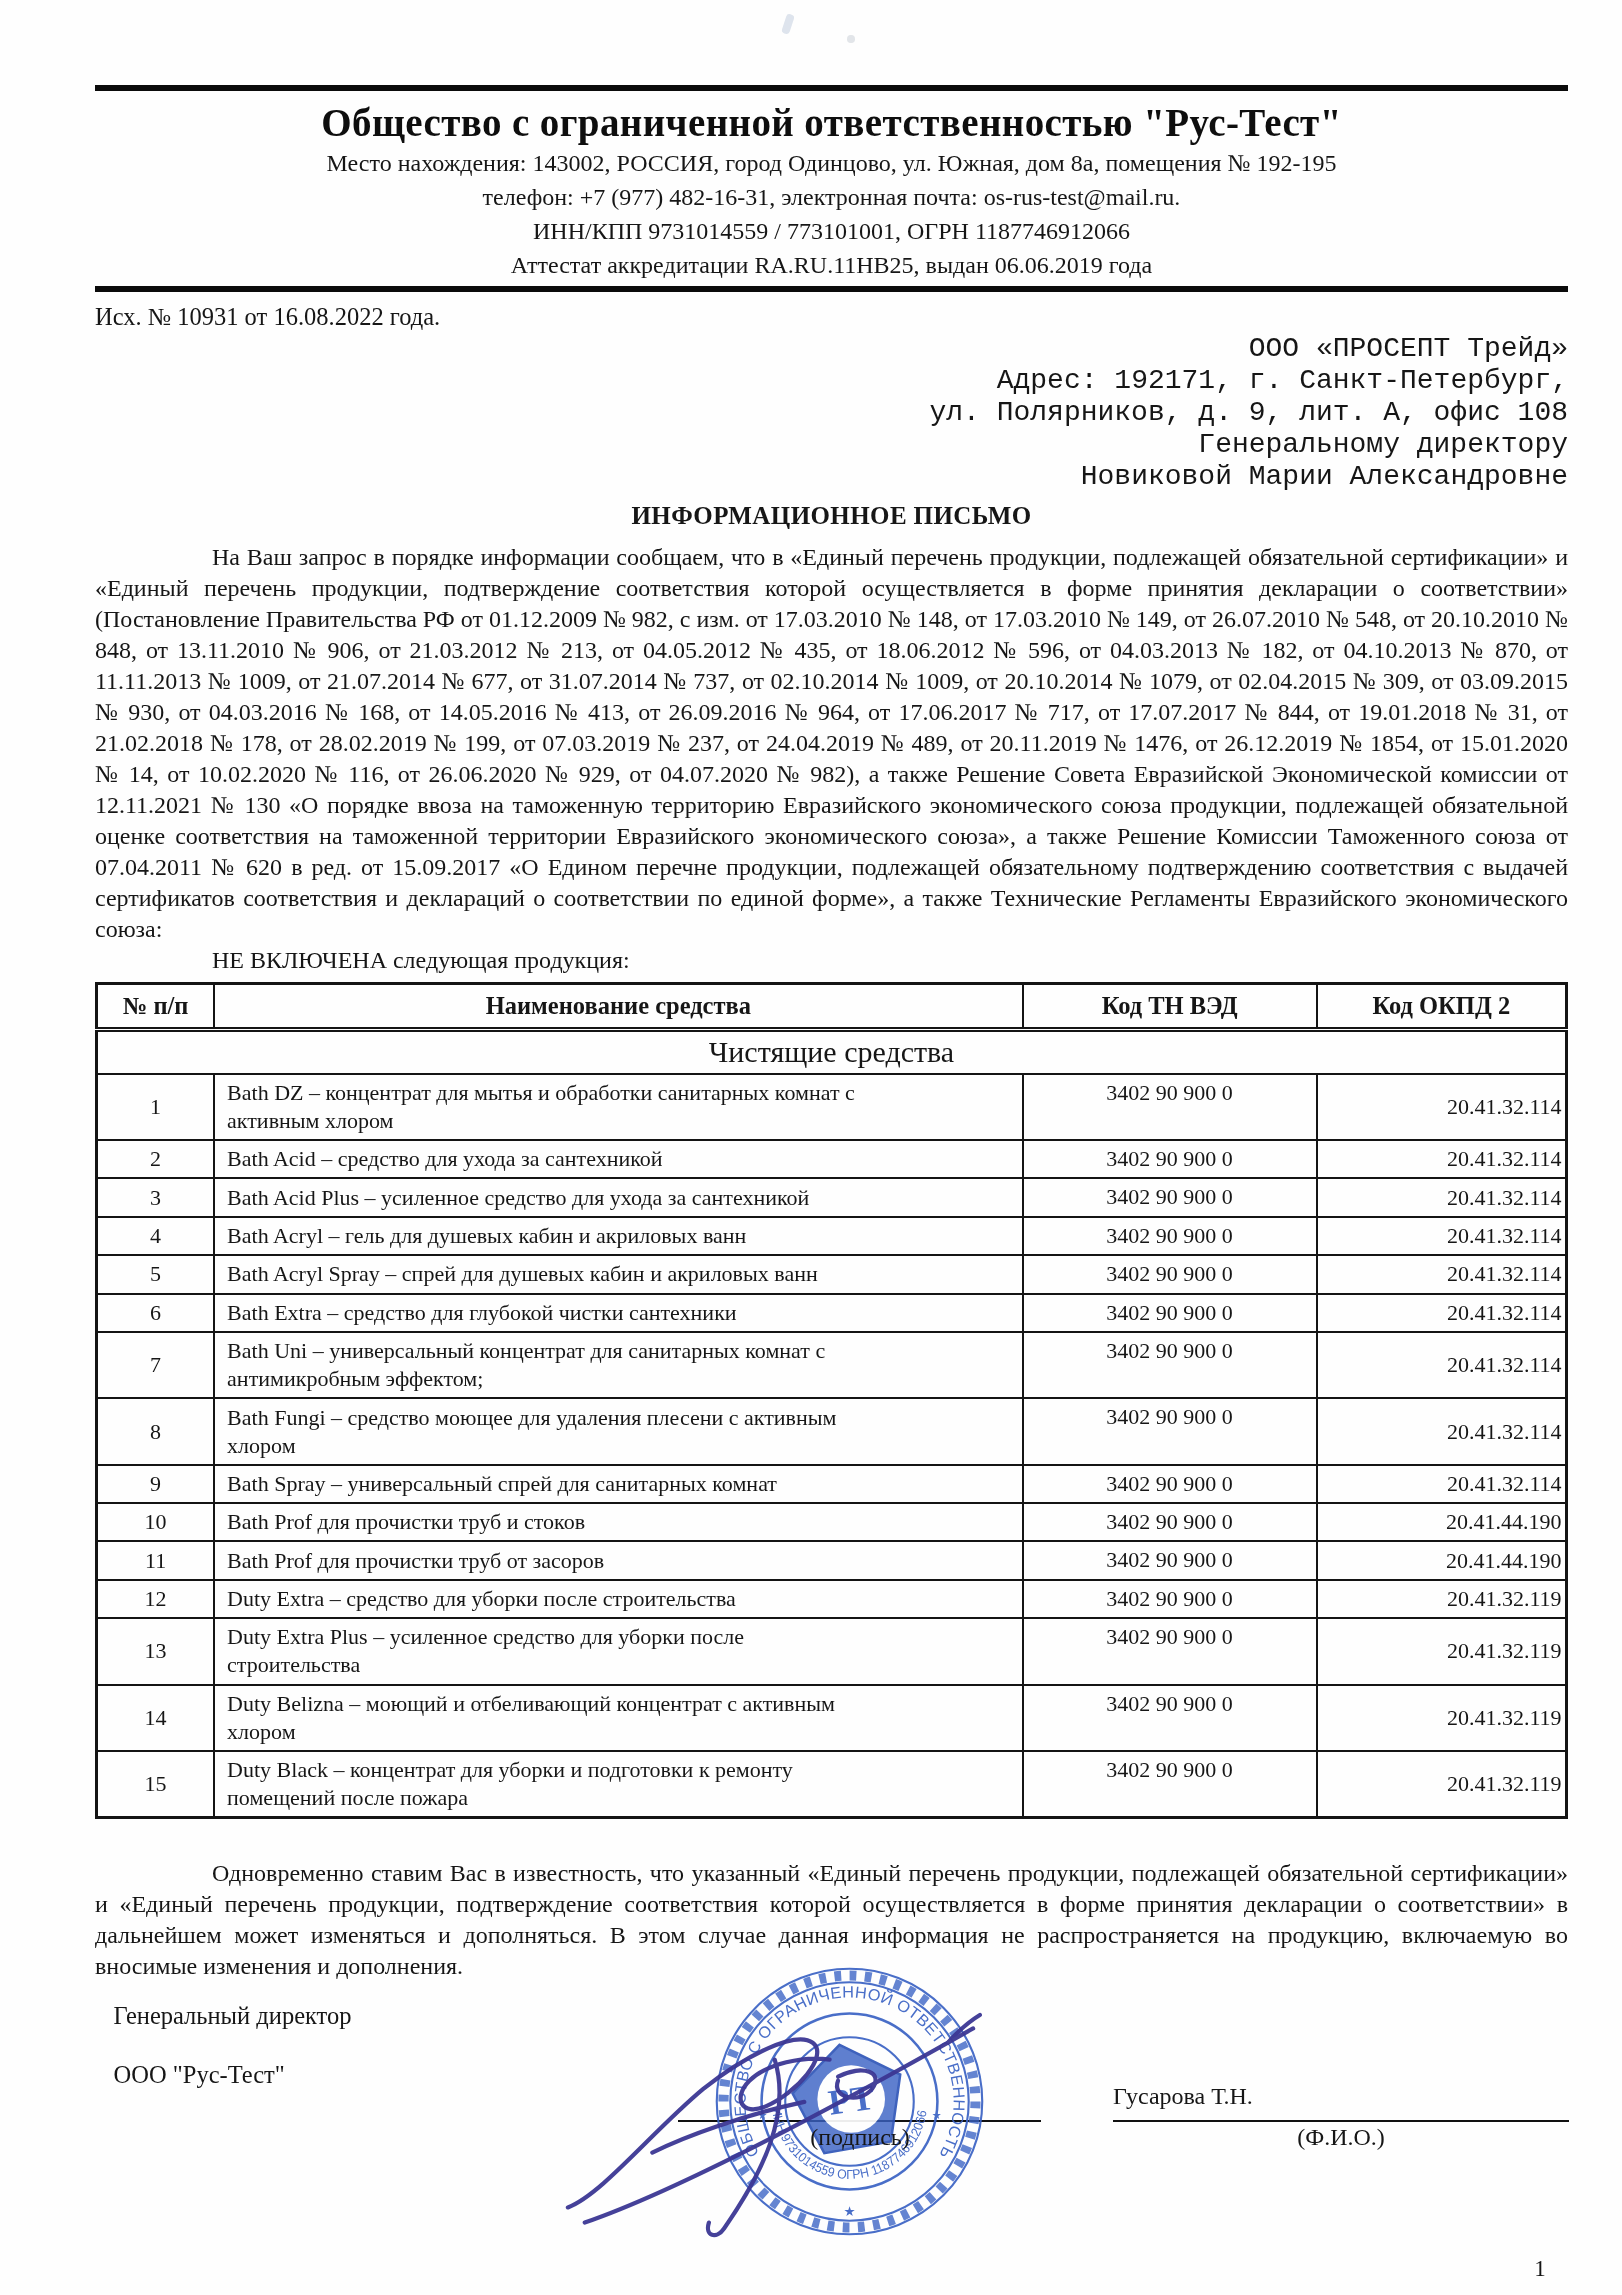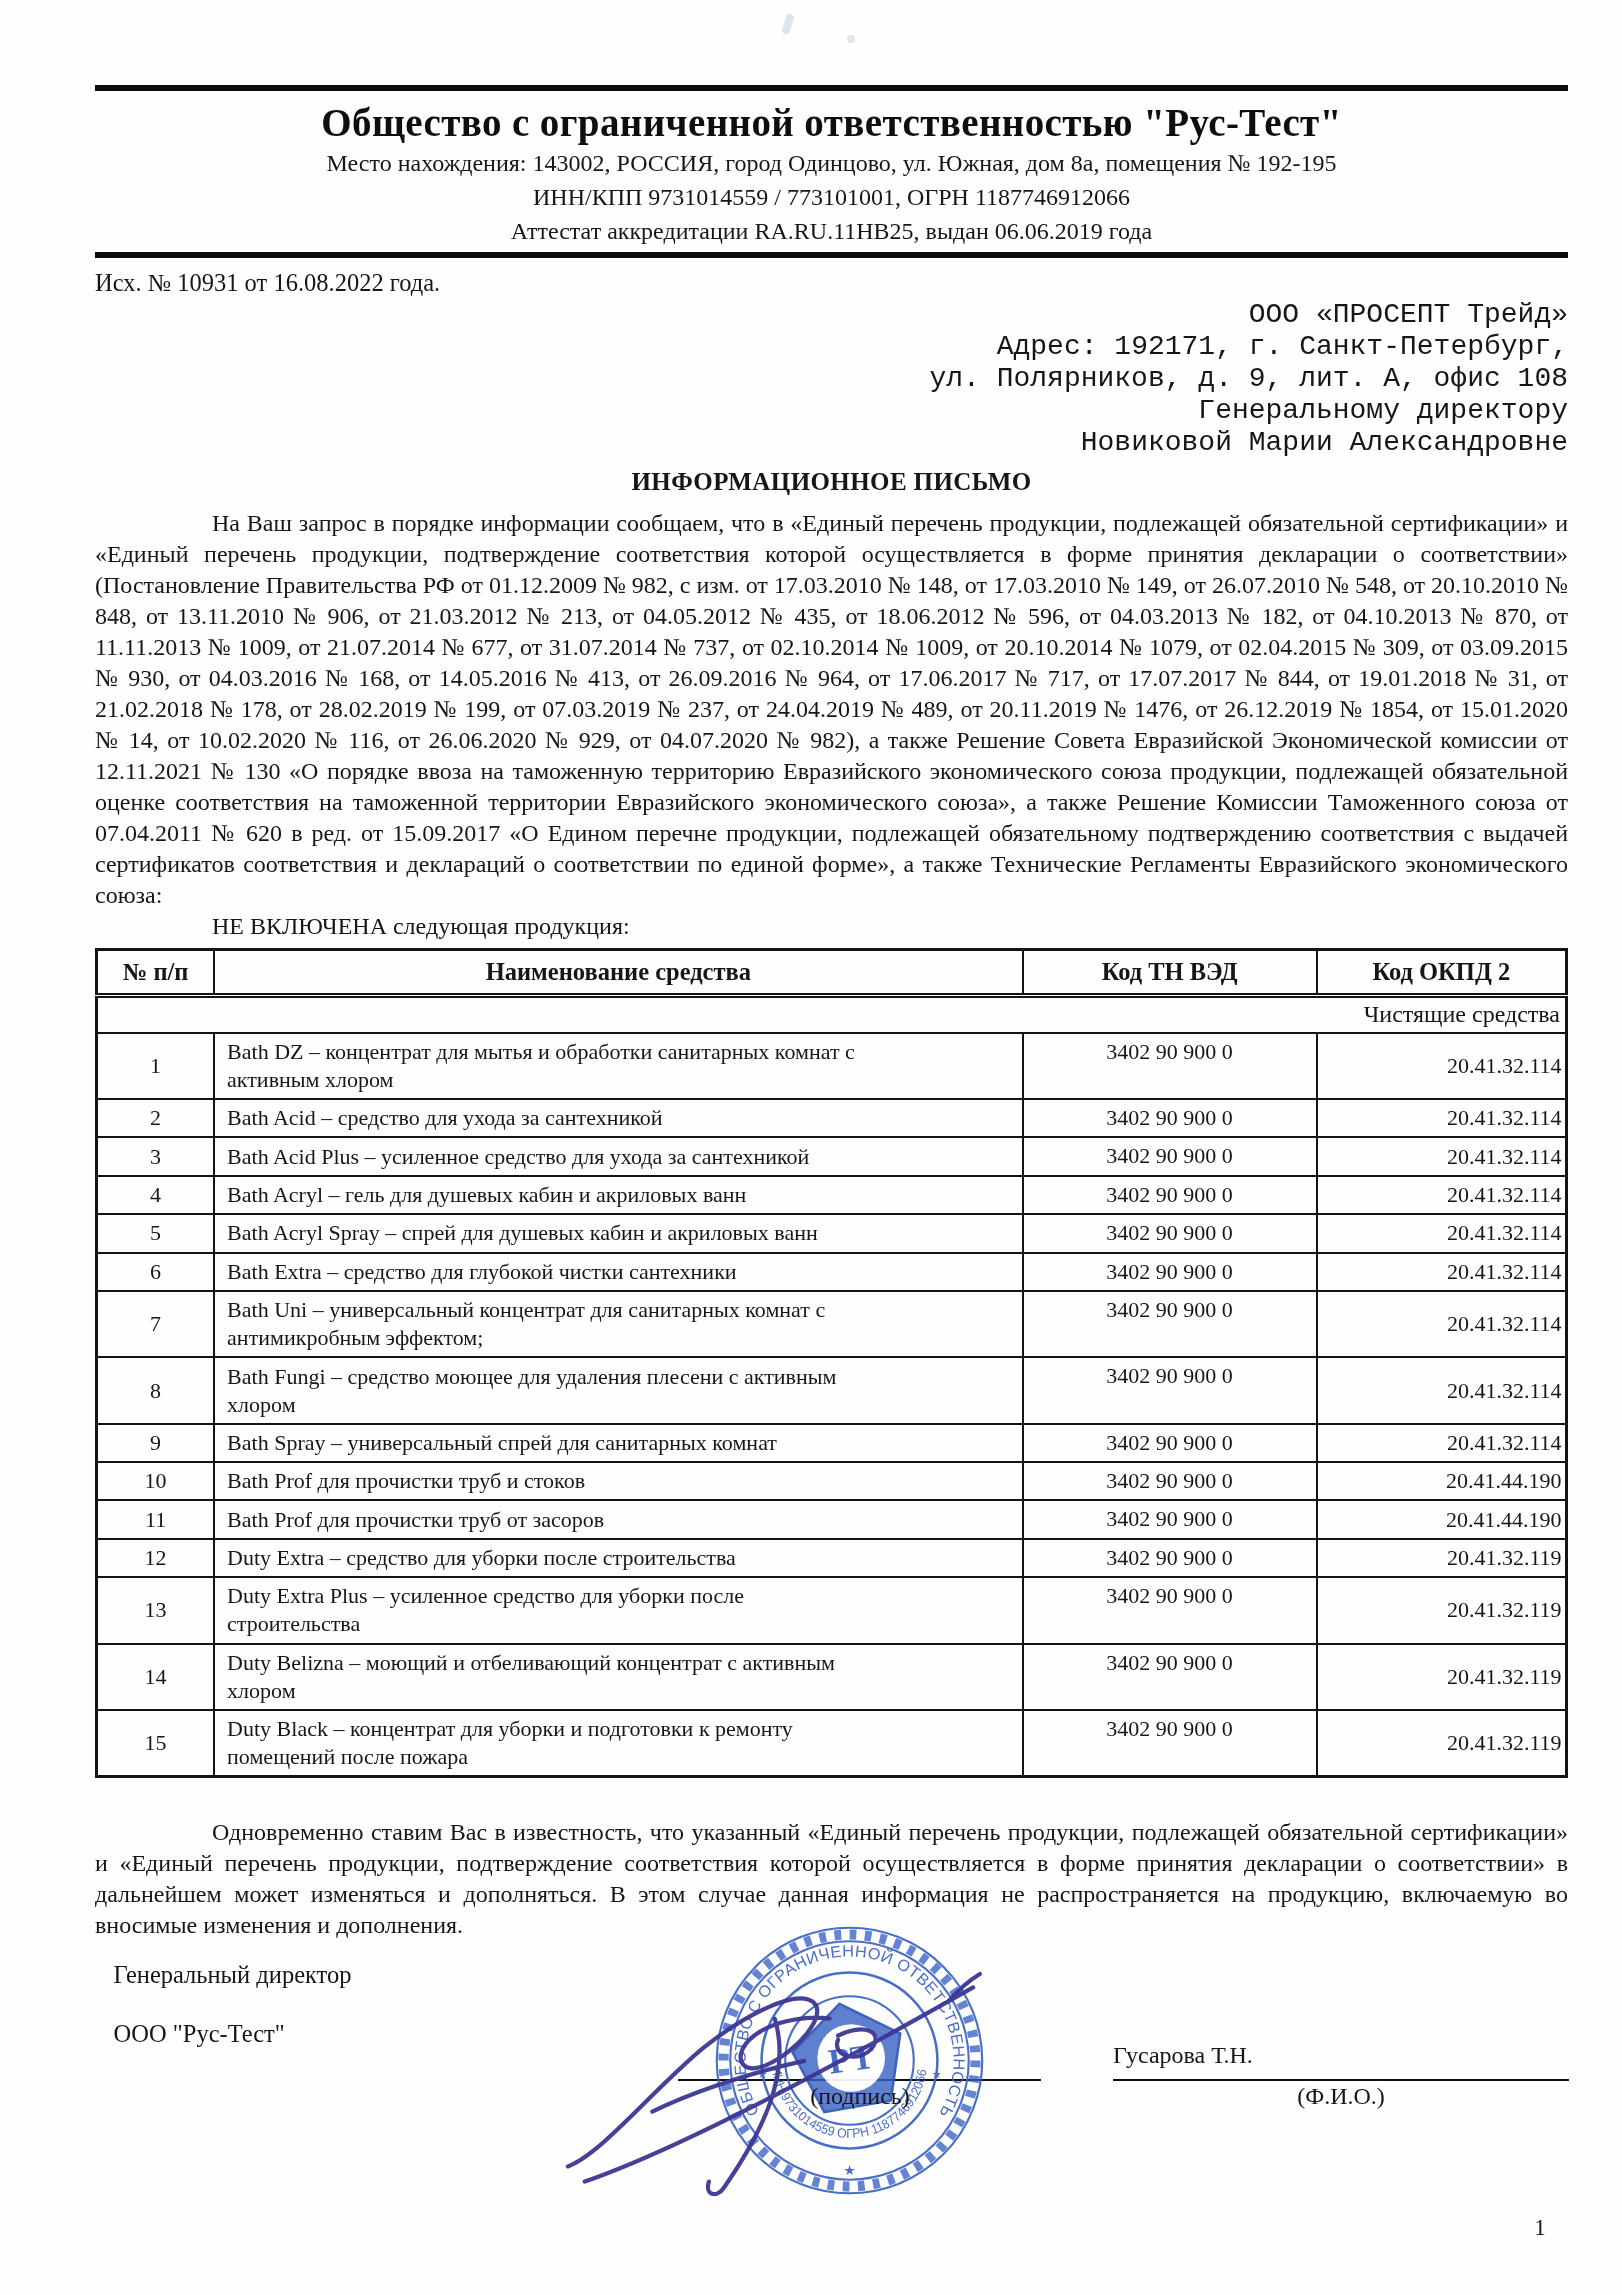--- a/index.html
+++ b/index.html
@@ -59,21 +59,21 @@
     border: 3.4px solid #141414;
     font-size: 22px;
   }
   table.products th, table.products td { border: 2.5px solid #141414; }
   table.products thead th {
     font-size: 24.5px; font-weight: bold; text-align: center;
     padding: 6.8px 5px;
     border-bottom: 5px double #141414;
   }
   td.section-cell {
-    text-align: right; font-size: 24px; padding: 3.4px 5px;
+    text-align: center; font-size: 30px; padding: 3.4px 5px;
     border-bottom: 4.2px solid #141414;
   }
   td.col-num { width: 8%; text-align: center; padding: 4.2px 3.4px; vertical-align: middle; }
   td.col-name { width: 55%; text-align: left; padding: 4.2px 17px 4.2px 12px;
                 line-height: 28px; white-space: pre-line; vertical-align: middle; }
   td.col-tnved { width: 20%; text-align: center; padding: 5px 3.4px; vertical-align: top; }
   td.col-okpd { width: 17%; text-align: right; padding: 4.2px 3.4px; vertical-align: middle; }
 
   .closing { margin-top: 39px; }
 
@@ -107,20 +107,21 @@
   <div class="speck1"></div>
   <div class="speck2"></div>
 
   <div class="content">
 
     <div class="rule rule-top"></div>
 
     <div class="letterhead">
       <div class="org-name">Общество с ограниченной ответственностью "Рус-Тест"</div>
       <div class="lh-line">Место нахождения: 143002, РОССИЯ, город Одинцово, ул. Южная, дом 8а, помещения № 192-195</div>
+      <div class="lh-line">телефон: +7 (977) 482-16-31, электронная почта: os-rus-test@mail.ru.</div>
       <div class="lh-line">ИНН/КПП 9731014559 / 773101001, ОГРН 1187746912066</div>
       <div class="lh-line">Аттестат аккредитации RA.RU.11НВ25, выдан 06.06.2019 года</div>
     </div>
 
     <div class="rule rule-bottom"></div>
 
     <div class="ref-line">Исх. № 10931 от 16.08.2022 года.</div>
 
     <div class="recipient">
 

